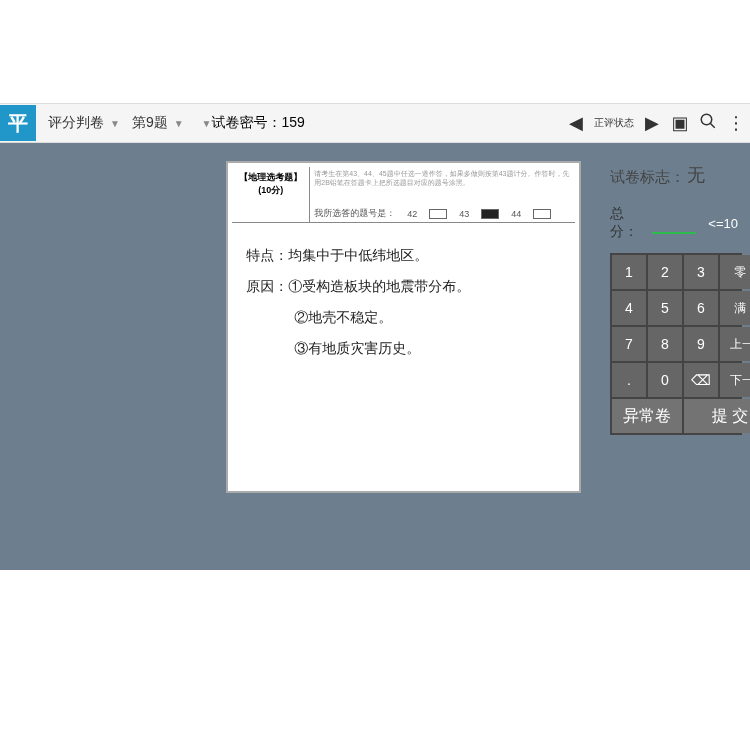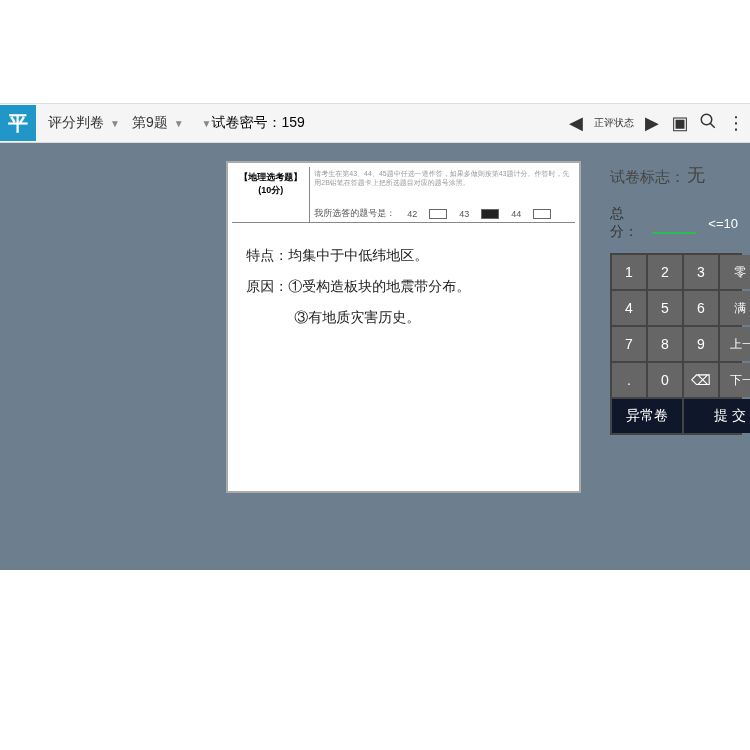--- a/index.html
+++ b/index.html
@@ -27,21 +27,21 @@
 .handwrite { padding: 18px 10px 10px 14px; font-size: 14px; color: #222; line-height: 2.2; font-family: "KaiTi", cursive; }
 .right-panel { flex: 1; padding: 12px 8px 0 14px; color: #333; }
 .mark-row { font-size: 15px; color: #444; margin: 8px 0 18px; display: flex; align-items: flex-end; }
 .mark-val { font-size: 18px; margin-left: 2px; }
 .score-row { font-size: 14px; display: flex; align-items: center; justify-content: flex-end; gap: 12px; margin-bottom: 12px; padding-right: 4px; }
 .score-input { width: 44px; height: 22px; border: none; border-bottom: 2px solid #2dbb4e; background: transparent; }
 .score-max { color: #ffffff; font-size: 13px; }
 .keypad { display: grid; grid-template-columns: 34px 34px 34px 56px; grid-auto-rows: 34px; gap: 2px; background: #444; padding: 2px; width: 132px; margin-left: auto; }
 .key { background: #666; color: #fff; display: flex; align-items: center; justify-content: center; font-size: 14px; cursor: pointer; }
 .key.wide { font-size: 12px; }
-.key.action { background: #0f172a; font-size: 14px; }
+.key.action { background: #737373; font-size: 16px; }
 .key.span2 { grid-column: span 2; }
 .footer { height: 180px; background: #fff; }
 </style>
 </head>
 <body>
 
 <div class="topspace"></div>
 
 <div class="toolbar">
   <div class="logo">平</div>
@@ -90,20 +90,21 @@
             <span>43</span>
               <span class="ph-box filled"></span>
             <span>44</span>
               <span class="ph-box"></span>
           </div>
         </div>
       </div>
       <div class="handwrite">
         <div>特点：均集中于中低纬地区。</div>
         <div>原因：①受构造板块的地震带分布。</div>
+        <div style="padding-left:48px">②地壳不稳定。</div>
         <div style="padding-left:48px">③有地质灾害历史。</div>
       </div>
     </div>
   </div>
 
   <div class="right-panel">
     <div class="mark-row">
       <span>试卷标志：</span>
       <span class="mark-val">无</span>
     </div>

